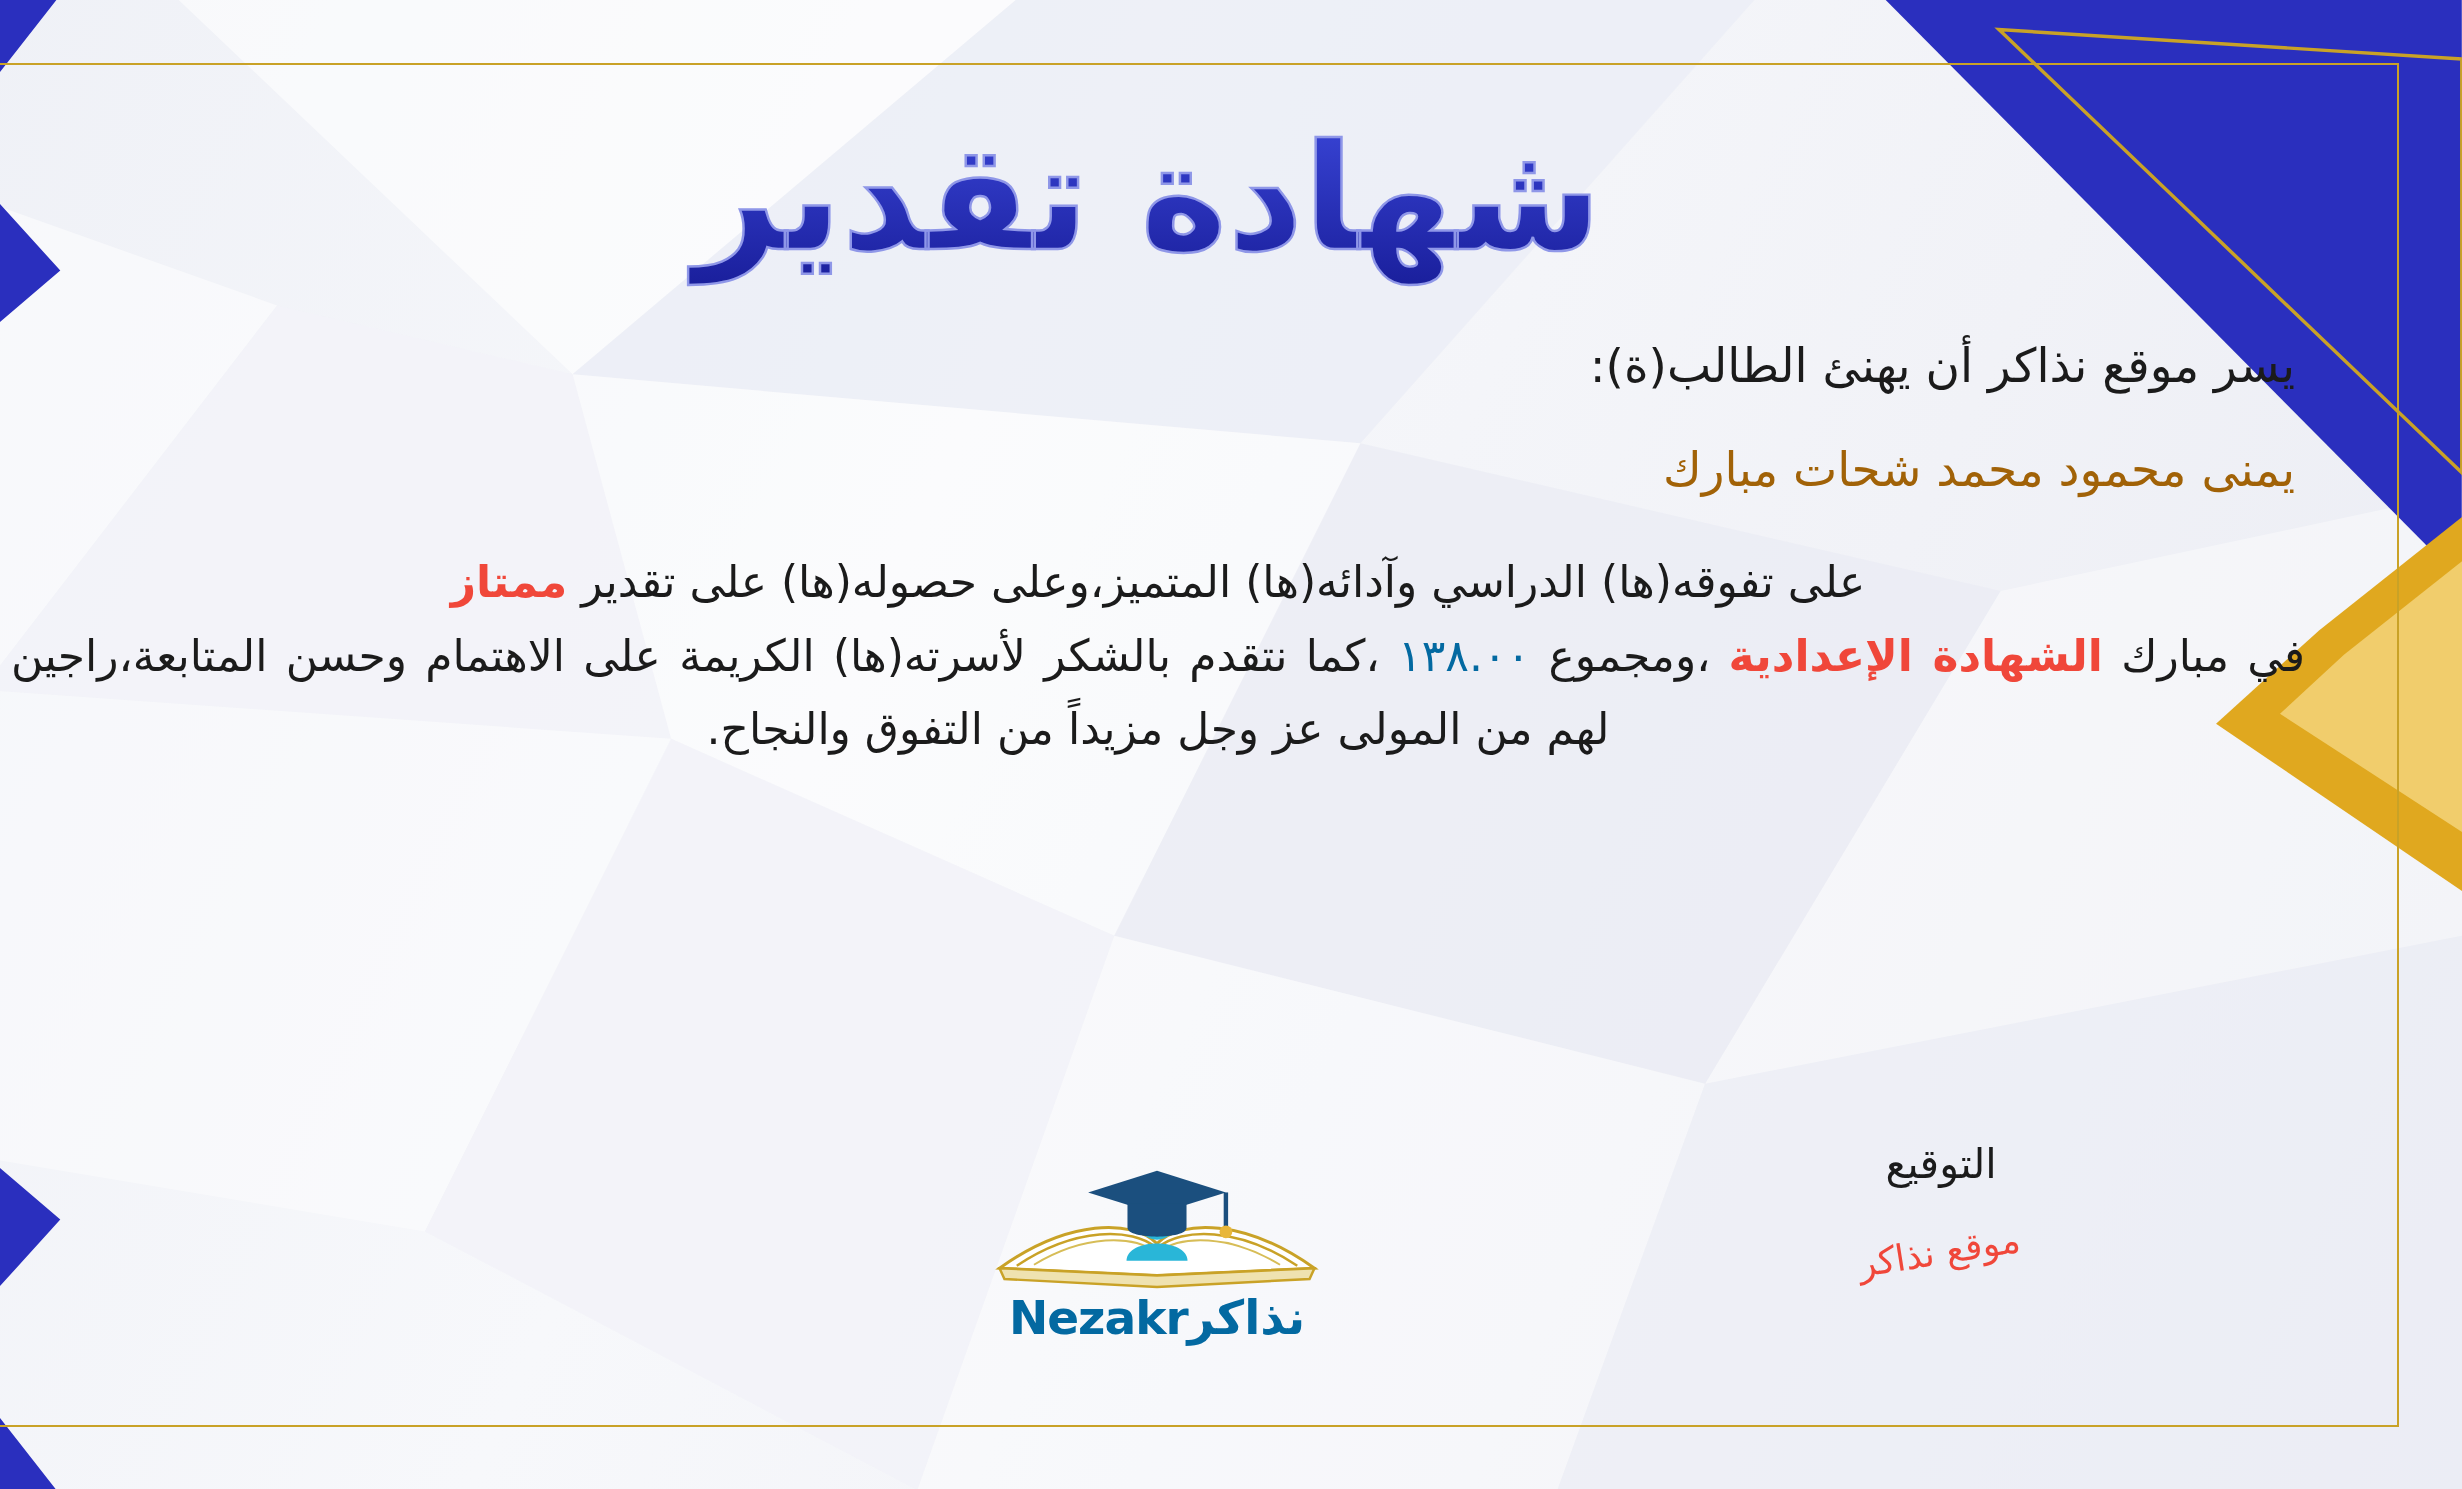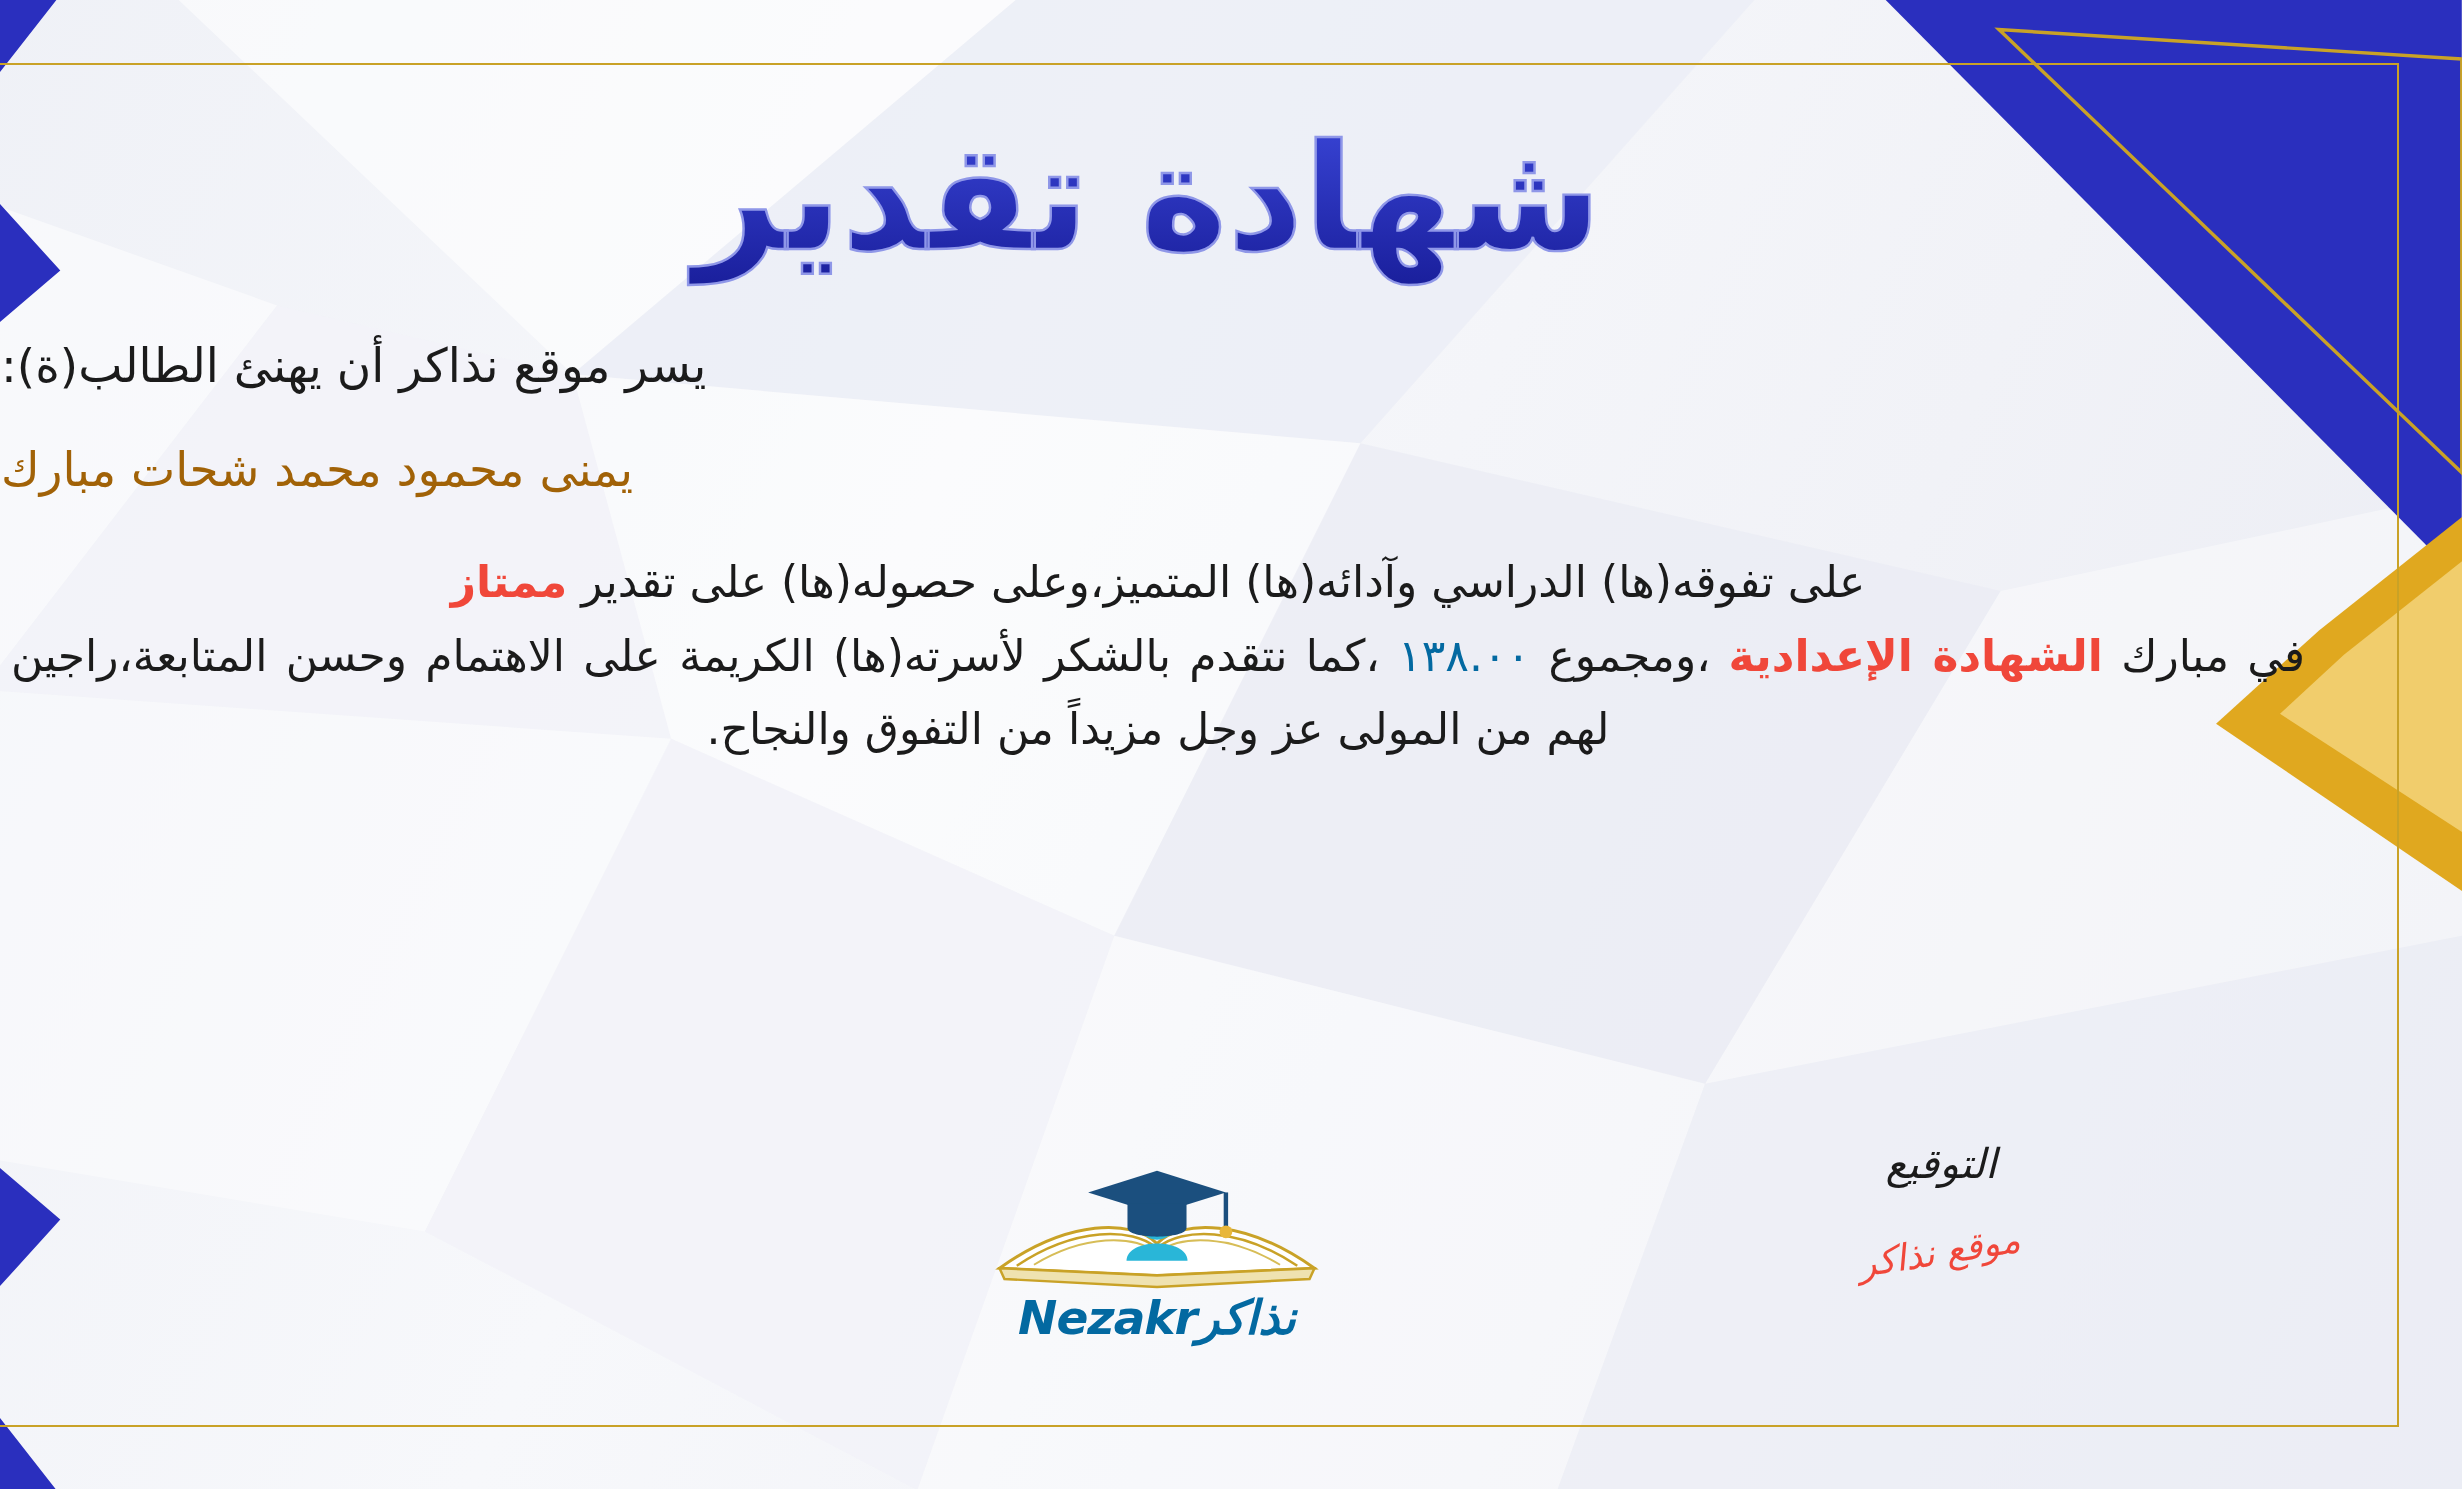--- a/index.html
+++ b/index.html
@@ -94,21 +94,21 @@
     height: 212px;
     display: flex;
     align-items: center;
     justify-content: center;
     width: 100%;
   }
   .title-svg { display: block; }
 
   .line {
     width: 100%;
-    text-align: left;
+    text-align: right;
     color: #1b1b1b;
     font-size: 45px;
     line-height: 1.55;
     letter-spacing: 0;
   }
 
   .greeting {
     margin-top: 19.7px;
     font-size: 47px;
   }
@@ -143,21 +143,20 @@
     white-space: nowrap;
   }
 
   
   .footer {
     position: absolute;
     left: 185px;
     right: 167px;
     bottom: 94px;
     height: 256px;
-    font-style: italic;
   }
   .signature-block {
     position: absolute;
     right: 236px;
     top: 0;
     text-align: center;
     width: 236px;
   }
   .signature-label {
     font-size: 41px;

